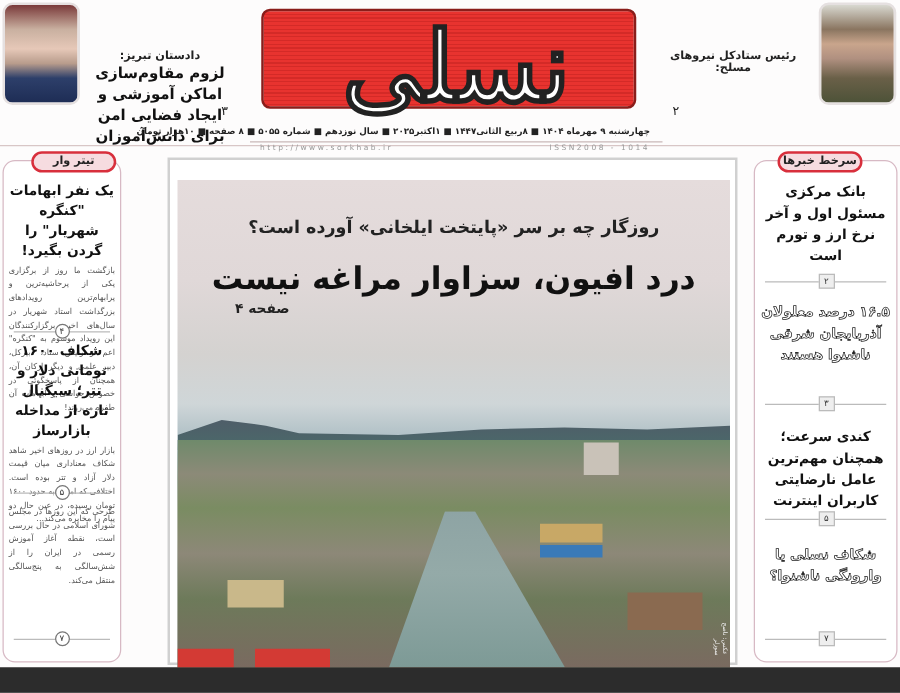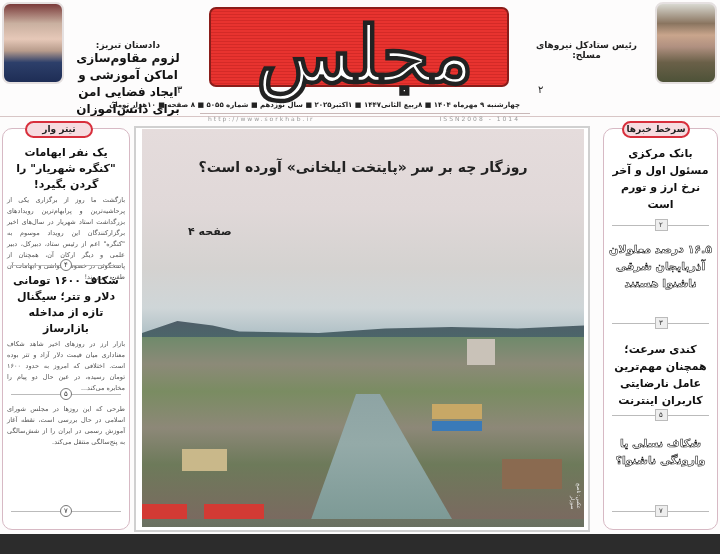--- a/index.html
+++ b/index.html
@@ -31,38 +31,38 @@
   .logo-text { position: absolute; left: 200px; top: 5px; width: 330px; height: 100px; font-family: "DejaVu Serif", serif; font-size: 78px; font-weight: bold; color: #fff; text-align: center; line-height: 100px; -webkit-text-stroke: 2px #222; letter-spacing: -2px; }
 
   .dateline { position: absolute; left: 210px; top: 101px; width: 310px; font-size: 7px; color: #222; text-align: right; white-space: nowrap; font-weight: bold; }
   .urlline { position: absolute; left: 200px; top: 113px; width: 330px; height: 10px; border-top: 1px solid #c9b8b8; font-size: 6px; color: #999; letter-spacing: 2px; direction: ltr; }
   .urlline .url { position: absolute; left: 8px; top: 1px; }
   .urlline .issn { position: absolute; right: 10px; top: 1px; }
   .divider-top { position: absolute; left: 0; top: 116px; width: 720px; height: 1px; background: #d8c6c6; }
 
   
   .sidebox { position: absolute; top: 128px; height: 402px; border: 1px solid #d7b9c4; border-radius: 10px; background: #fff; }
-  .sb-left { left: 2px; width: 128px; }
+  .sb-left { left: 2px; width: 95px; }
   .sb-right { left: 603px; width: 115px; }
   .pill { position: absolute; top: -8px; height: 17px; border-radius: 9px; background: #f6dce0; border: 2px solid #d82f3c; font-size: 9px; font-weight: bold; color: #222; text-align: center; line-height: 13px; }
   .sb-left .pill { left: 22px; width: 68px; }
   .sb-right .pill { left: 18px; width: 68px; }
 
   .story { position: absolute; left: 4px; right: 4px; text-align: center; direction: rtl; }
   .story .h { font-size: 11px; line-height: 16px; font-weight: bold; color: #111; }
   .story .b { font-size: 6.5px; line-height: 11px; color: #555; text-align: justify; margin-top: 2px; }
   .sep { position: absolute; left: 8px; right: 8px; height: 1px; background: #bbb; }
   .sep .num-c { position: absolute; left: 50%; top: -6px; width: 12px; height: 12px; margin-left: -6px; border-radius: 50%; border: 1px solid #777; background: #fff; font-size: 7px; line-height: 10px; text-align: center; color: #333; }
   .sep .num-s { position: absolute; left: 50%; top: -6px; width: 13px; height: 12px; margin-left: -6px; border: 1px solid #bbb; background: #eee; font-size: 7px; line-height: 10px; text-align: center; color: #333; }
   .sb-right .story .h { font-size: 11px; line-height: 17px; }
   .story .h.outlined { color: #fff; -webkit-text-stroke: 0.6px #222; font-size: 11px; }
 
   
   .main-photo-frame { position: absolute; left: 134px; top: 126px; width: 456px; height: 406px; border: 2px solid #d0d0d0; background: #fff; }
-  .main-photo { position: absolute; left: 6px; top: 1px; width: 442px; height: 398px; overflow: hidden;
+  .main-photo { position: absolute; left: 6px; top: 16px; width: 442px; height: 398px; overflow: hidden;
     background: linear-gradient(180deg,#e5dcdc 0%,#e0d8d8 20%,#d4d2d0 35%,#cfd6d8 45%,#aebfc5 52%,#6a8f8d 55%,#5a7a60 60%,#7e8a70 66%,#8b8f7a 72%,#6e7a68 78%,#7c8270 85%,#6a7060 100%); padding-left: 11px; }
   .mountains { position: absolute; left: 0; top: 186px; width: 100%; height: 30px; background: linear-gradient(180deg,#505a68 0%,#4a6a6a 100%); clip-path: polygon(0 60%,8% 20%,16% 35%,22% 55%,40% 60%,55% 45%,70% 40%,85% 45%,100% 35%,100% 100%,0 100%); }
   .city { position: absolute; left: 0; top: 208px; width: 100%; height: 182px; background: linear-gradient(180deg,#6f8a6b 0%,#8c8a78 15%,#7a8c62 30%,#8d8878 50%,#6d7a5a 70%,#7a6a60 100%); }
   .river { position: absolute; left: 150px; top: 265px; width: 160px; height: 125px; background: linear-gradient(180deg,#8ea4a4 0%,#94aaa8 40%,#7d9a96 100%); clip-path: polygon(40% 0,55% 0,100% 100%,12% 100%); }
   .tower { position: absolute; left: 325px; top: 210px; width: 28px; height: 26px; background: #c9c2b8; }
   .roof1 { position: absolute; left: 0; top: 375px; width: 45px; height: 15px; background: #d33a34; }
   .roof2 { position: absolute; left: 62px; top: 375px; width: 60px; height: 15px; background: #d33a34; }
   .blue-roof { position: absolute; left: 290px; top: 292px; width: 50px; height: 10px; background: #3a7ab8; }
   .bldg1 { position: absolute; left: 290px; top: 275px; width: 50px; height: 15px; background: #c8a866; }
   .bldg2 { position: absolute; left: 40px; top: 320px; width: 45px; height: 22px; background: #c9b88a; }
@@ -81,21 +81,21 @@
   <div class="teaser t-left">
     <div class="photo"></div>
     <div class="txt">
       <div class="kicker">دادستان تبریز:</div>
       <div class="head">لزوم مقاوم‌سازی اماکن آموزشی و ایجاد فضایی امن برای دانش‌آموزان</div>
     </div>
     <div class="pg">۳</div>
   </div>
 
   <div class="masthead"></div>
-  <div class="logo-text">مجلس</div>
+  <div class="logo-text">نسلی</div>
 
   <div class="teaser t-right">
     <div class="photo"></div>
     <div class="txt">
       <div class="kicker">رئیس ستادکل نیروهای مسلح:</div>
     </div>
     <div class="pg">۲</div>
   </div>
 
   <div class="dateline">چهارشنبه ۹ مهرماه ۱۴۰۴ ■ ۸ربیع الثانی۱۴۴۷ ■ ۱اکتبر۲۰۲۵ ■ سال نوزدهم ■ شماره ۵۰۵۵ ■ ۸ صفحه ■ ۱۰هزار تومان</div>
@@ -138,20 +138,21 @@
       <div class="city"></div>
       <div class="tower"></div>
       <div class="bldg1"></div>
       <div class="blue-roof"></div>
       <div class="bldg2"></div>
       <div class="bldg3"></div>
       <div class="river"></div>
       <div class="roof1"></div>
       <div class="roof2"></div>
       <div class="photo-kicker">روزگار چه بر سر «پایتخت ایلخانی» آورده است؟</div>
+      <div class="photo-headline">درد افیون، سزاوار مراغه نیست</div>
       <div class="photo-page">صفحه ۴</div>
       <div class="photo-credit">عکس: ناصح سوزلر</div>
     </div>
   </div>
 
   <div class="sidebox sb-right">
     <div class="pill">سرخط خبرها</div>
 
     <div class="story" style="top:16px;">
       <div class="h">بانک مرکزی مسئول اول و آخر نرخ ارز و تورم است</div>

